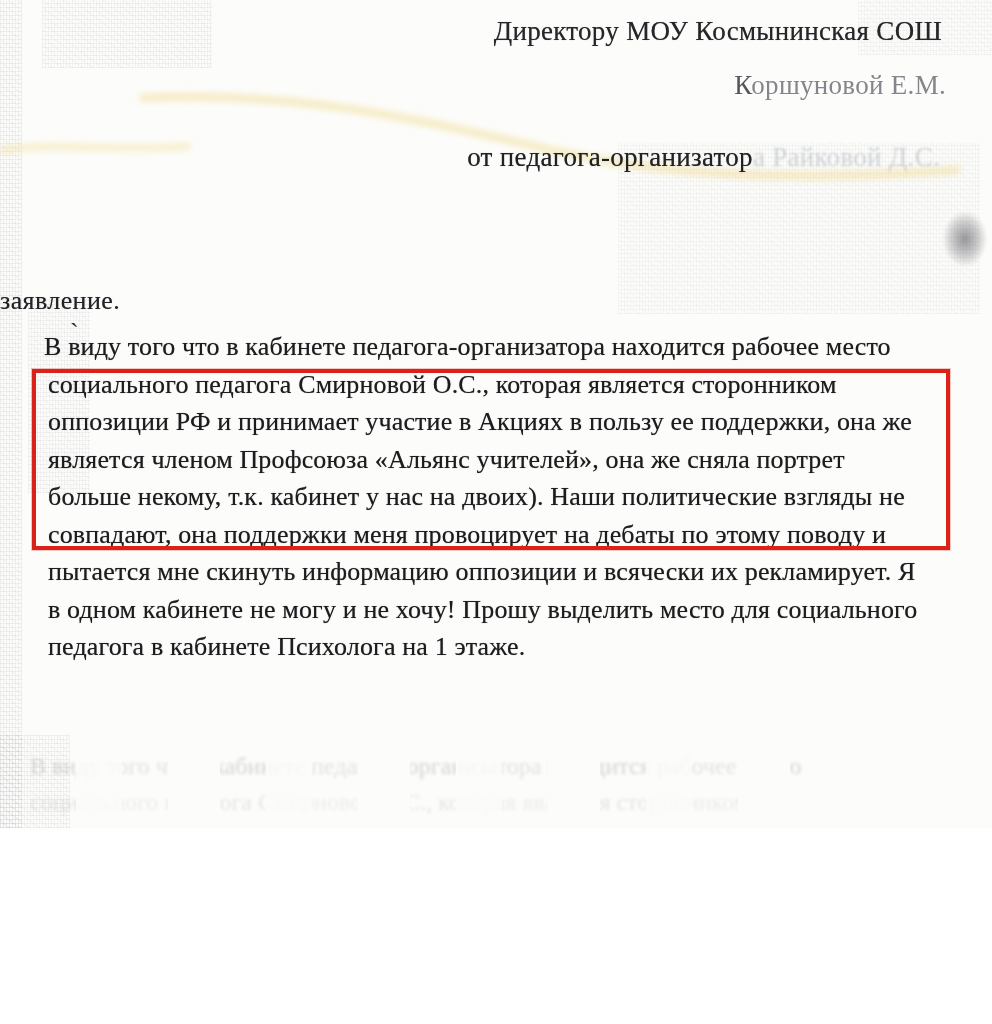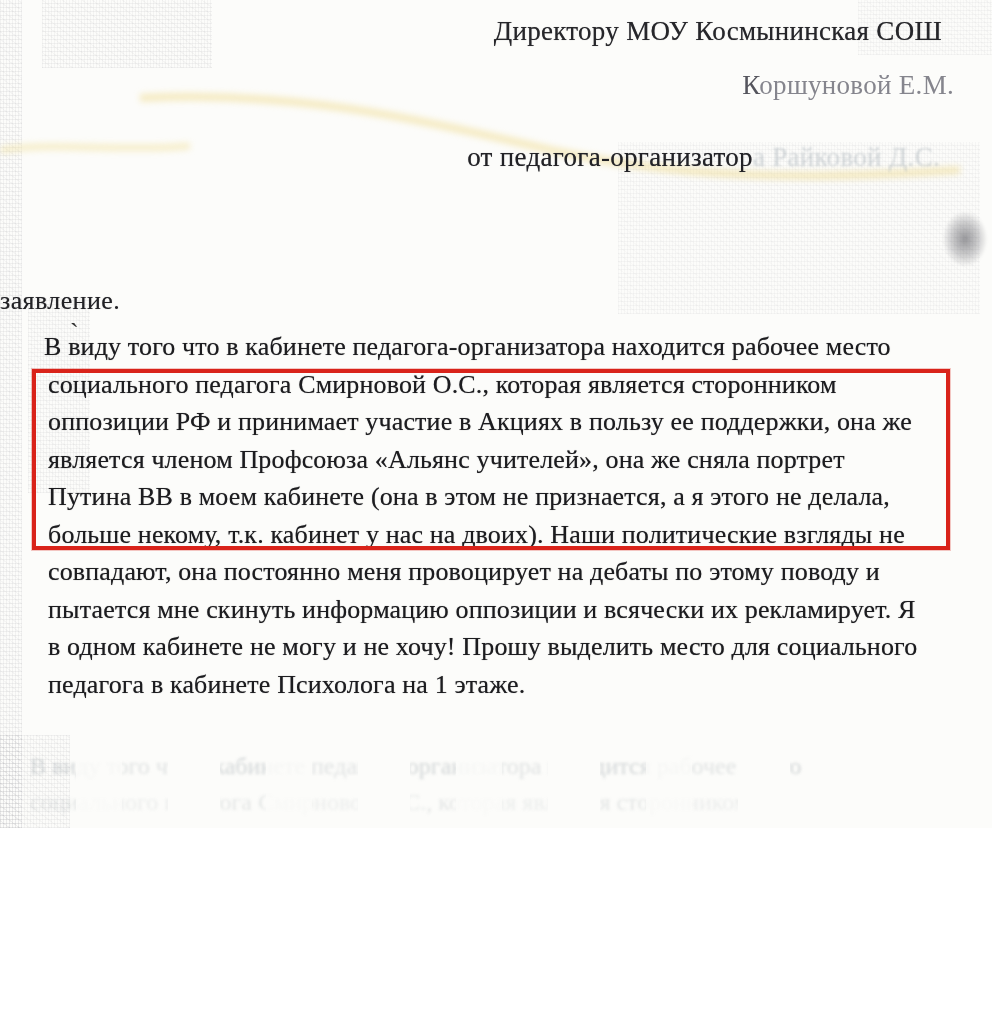--- a/index.html
+++ b/index.html
@@ -25,21 +25,21 @@
     position:absolute;
     background:radial-gradient(closest-side, rgba(70,70,78,.55), rgba(80,80,88,.28) 45%, rgba(90,90,98,0) 78%);
     filter:blur(1px);
     pointer-events:none;
   }
   .yellow-streaks{position:absolute;left:0;top:0;pointer-events:none;}
   
   .hdr-line{position:absolute;white-space:nowrap;font-size:27px;letter-spacing:.3px;
     text-shadow:0 0 .7px rgba(20,20,25,.55);}
   .hdr-1{top:16px;right:50px;color:#26262a;}
-  .hdr-2{top:70px;right:38px;color:#85858d;text-shadow:none;}
+  .hdr-2{top:70px;right:46px;color:#85858d;text-shadow:none;}
   .hdr-2::first-letter{color:#55555d;}
   .hdr-3{top:142px;right:52px;color:#222226;}
   .ghost-inline{color:#9aa5ad;opacity:.45;filter:blur(1.1px);text-shadow:none;}
   
   .doc-title{position:absolute;top:286px;left:0;width:100%;text-align:left;
     font-size:26px;color:#222226;letter-spacing:.4px;text-shadow:0 0 .7px rgba(20,20,25,.5);}
   
   .body-text{position:absolute;left:28px;top:328px;width:916px;
     font-size:26px;line-height:37.5px;letter-spacing:.15px;color:#1c1c1f;
     text-shadow:0 0 .8px rgba(15,15,18,.6);}
@@ -101,23 +101,22 @@
 
   <div class="doc-title">заявление.</div>
 
   <div class="tick-mark">`</div>
 
   <div class="body-text">
     <div class="line indent">В виду того что в кабинете педагога-организатора находится рабочее место</div>
     <div class="line">социального педагога Смирновой О.С., которая является сторонником</div>
     <div class="line">оппозиции РФ и принимает участие в Акциях в пользу ее поддержки, она же</div>
     <div class="line">является членом Профсоюза «Альянс учителей», она же сняла портрет</div>
-    <div class="line">Путина ВВ в моем кабинете (она в этом не признается, а я этого не делала,</div>
     <div class="line">больше некому, т.к. кабинет у нас на двоих). Наши политические взгляды не</div>
-    <div class="line">совпадают, она постоянно меня провоцирует на дебаты по этому поводу и</div>
+    <div class="line">совпадают, она поддержки меня провоцирует на дебаты по этому поводу и</div>
     <div class="line">пытается мне скинуть информацию оппозиции и всячески их рекламирует. Я</div>
     <div class="line">в одном кабинете не могу и не хочу! Прошу выделить место для социального</div>
     <div class="line">педагога в кабинете Психолога на 1 этаже.</div>
   </div>
 
   <div class="red-box"></div>
 
   <div class="ghost-block">
     <div class="gline">В виду того что в кабинете педагога-организатора находится рабочее место</div>
     <div class="gline">социального педагога Смирновой О.С., которая является сторонником</div>

